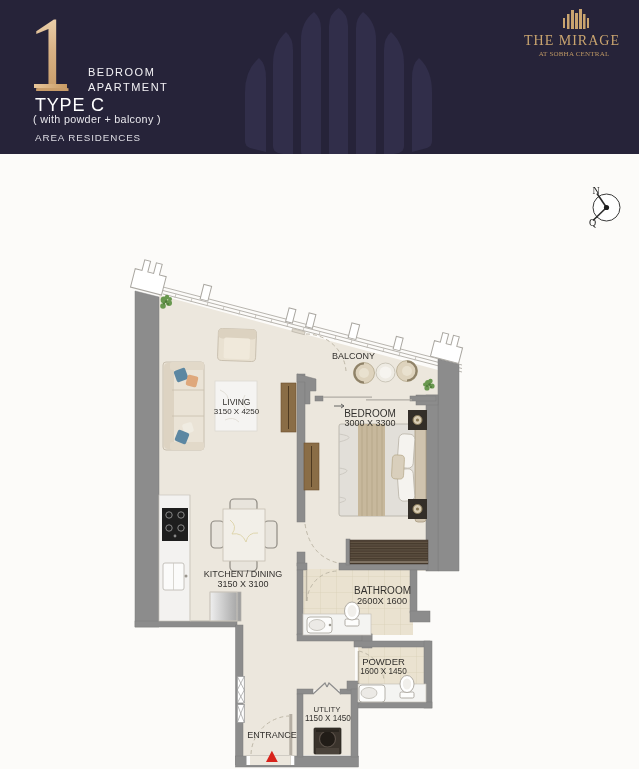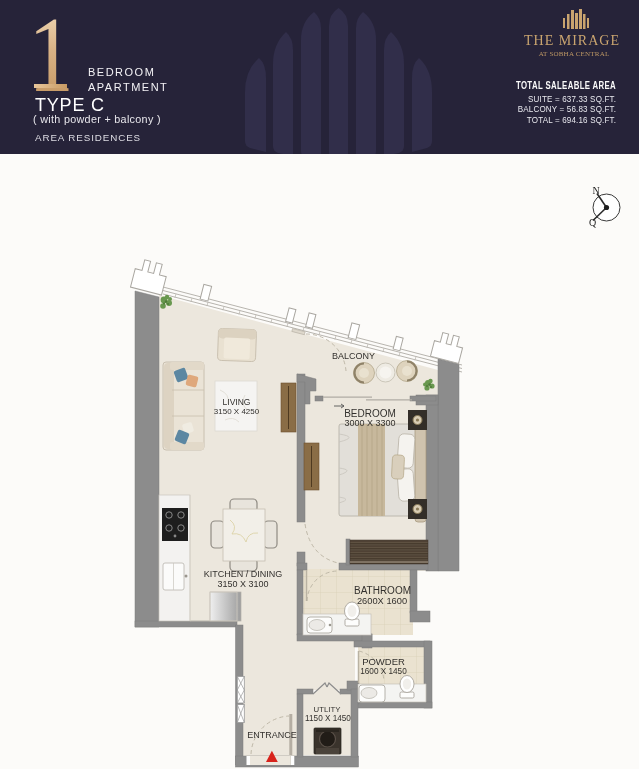--- a/index.html
+++ b/index.html
@@ -51,24 +51,20 @@
     </g>
   </svg>
   <div id="one">1</div>
   <div style="position:absolute;left:34px;top:84px;width:33px;height:3.5px;background:linear-gradient(90deg,#e9c79b,#c79a63);"></div>
   <div id="bedapt">BEDROOM<br>APARTMENT</div>
   <div id="typec">TYPE C</div>
   <div id="powder">( with powder + balcony )</div>
   <div id="luxe">AREA RESIDENCES</div>
   <div id="mirage">THE MIRAGE</div>
   <div id="sobha">AT SOBHA CENTRAL</div>
-  <div id="area">
-    <div class="t1">TOTAL SALEABLE AREA</div>
-    <div class="t2">SUITE = 637.33 SQ.FT.<br>BALCONY = 56.83 SQ.FT.<br>TOTAL = 694.16 SQ.FT.</div>
-  </div>
 </div>
 <svg id="plan" width="639" height="769" viewBox="0 0 639 769" style="position:absolute;left:0;top:0">
 <defs>
   <pattern id="tile" width="16" height="16" patternUnits="userSpaceOnUse">
     <rect width="16" height="16" fill="#eae2d0"></rect>
     <path d="M0,0 H16 M0,0 V16" stroke="#d9cfb8" stroke-width="0.8" fill="none"></path>
   </pattern>
   <pattern id="wood" width="16" height="4" patternUnits="userSpaceOnUse">
     <rect width="16" height="4" fill="#91744f"></rect>
     <path d="M0,1 H16 M0,3 H16" stroke="#7d5e36" stroke-width="0.7"></path>

